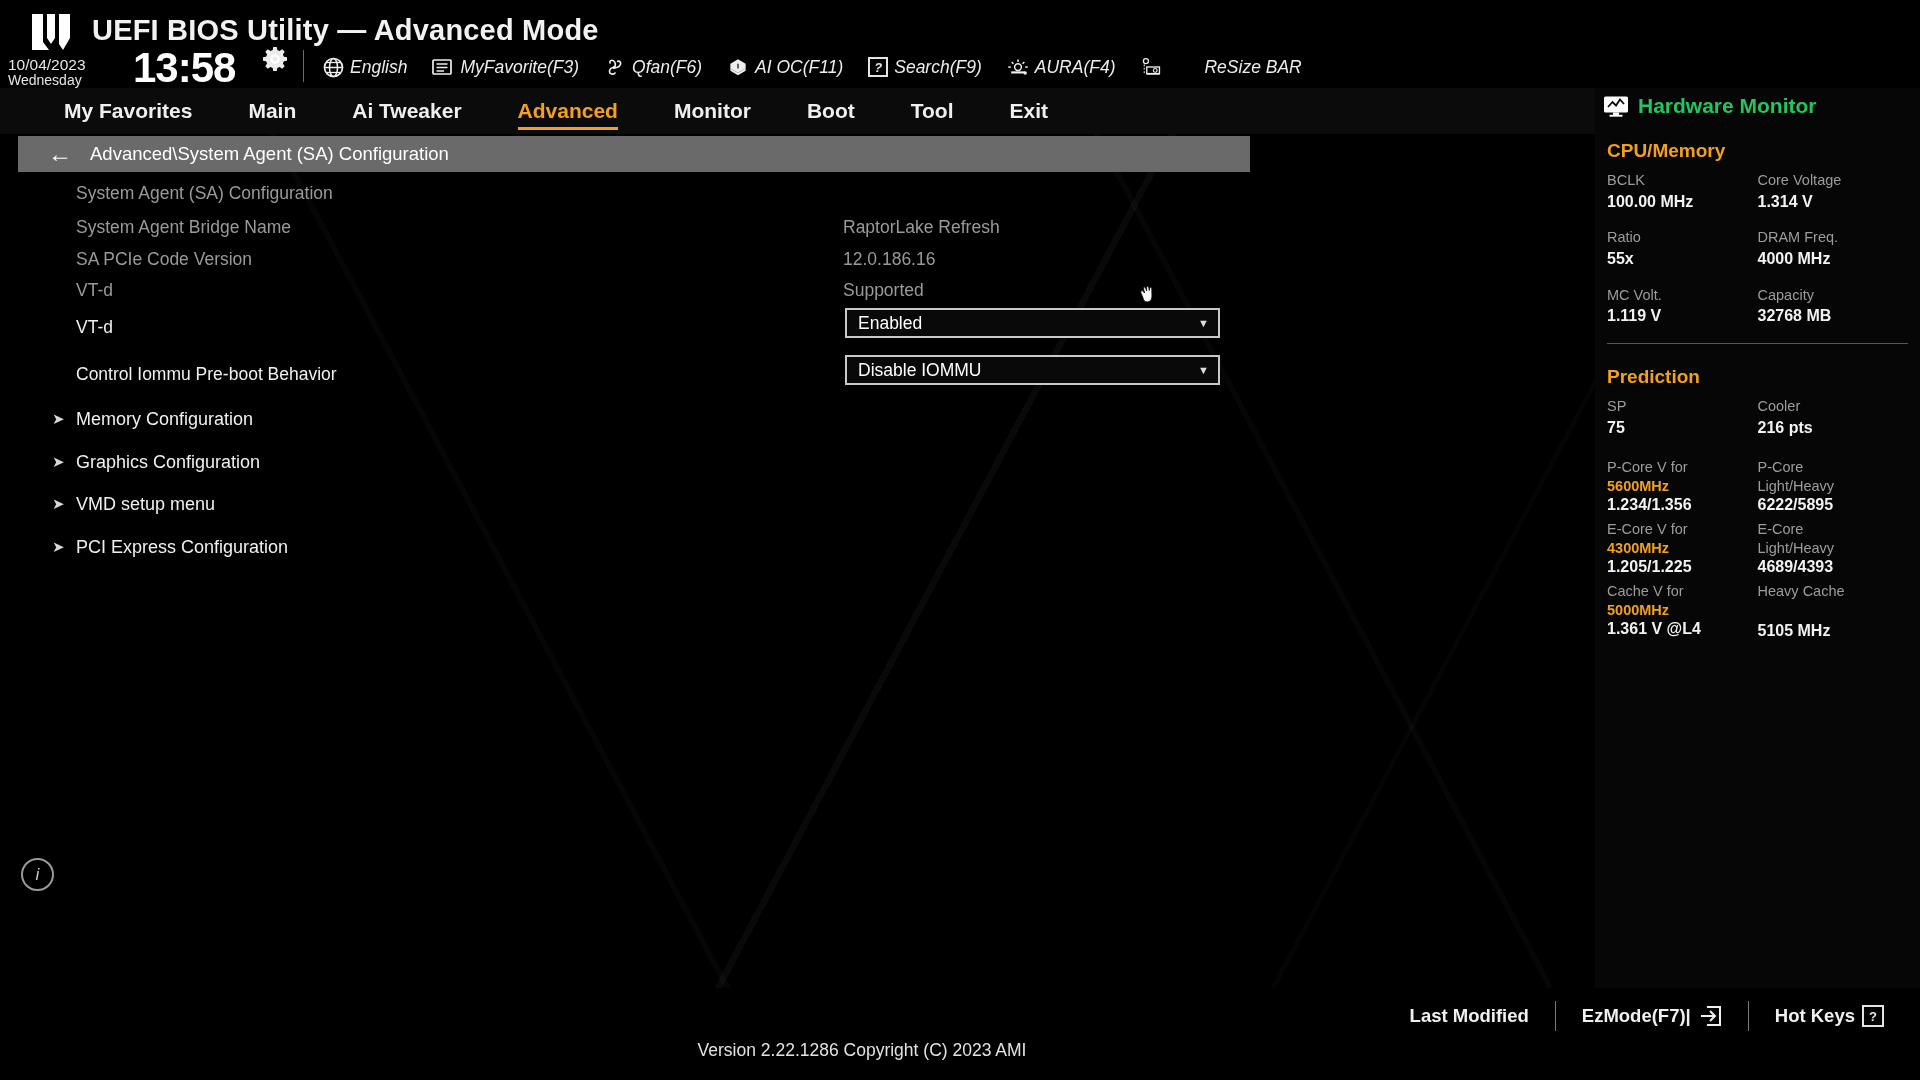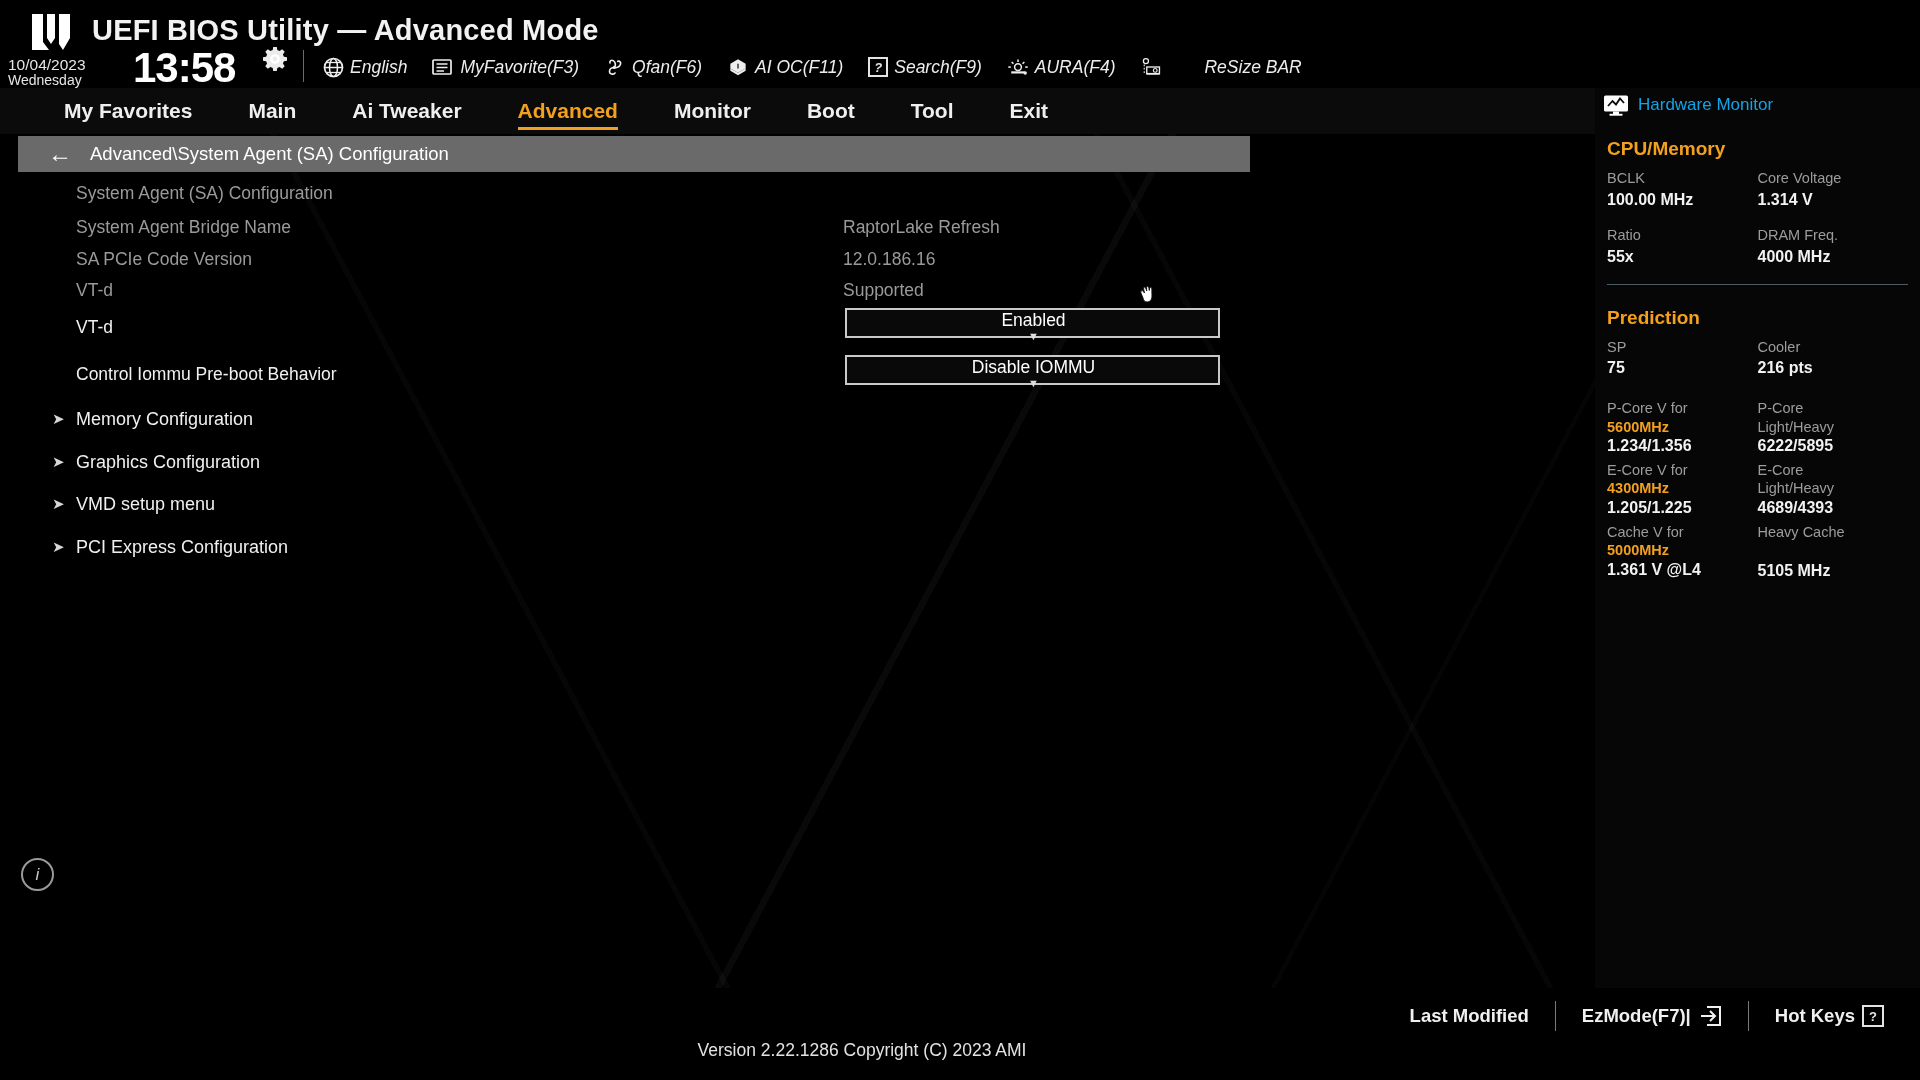--- a/index.html
+++ b/index.html
@@ -80,40 +80,40 @@
   .row { position:absolute; left:0; width:1290px; height:34px; display:flex; align-items:center; }
   .row .label { position:absolute; left:76px; font-size:17.5px; white-space:nowrap; }
   .row .value { position:absolute; left:843px; font-size:17.5px; white-space:nowrap; }
   .row.dim .label, .row.dim .value { color:#9a9a9a; }
   .row.lit .label { color:#f0f0f0; }
 
   .dropdown {
     position:absolute; left:845px; top:-2px; width:375px; height:30px;
     border:2px solid #c9c9c9; background:#090909;
     display:flex; align-items:center; justify-content:space-between;
-    padding:0 9px 0 11px; cursor:pointer;flex-direction:column;
+    padding:0 9px 0 11px; cursor:pointer;
   }
   .dropdown .dv { font-size:17.5px; color:#fff; }
   .dropdown .caret { font-size:11px; color:#ddd; line-height:1; }
 
   .submenu { position:absolute; left:0; width:1290px; height:42px; display:flex; align-items:center; cursor:pointer; }
   .submenu .tri { position:absolute; left:52px; font-size:15px; color:#d8d8d8; }
   .submenu .smlabel { position:absolute; left:76px; font-size:18px; color:#f0f0f0; }
 
   .info-btn {
     position:absolute; left:21px; top:686px; width:33px; height:33px;
     border:2px solid #9a9a9a; border-radius:50%;
     display:flex; align-items:center; justify-content:center;
     font-size:17px; font-style:italic; color:#c8c8c8; cursor:pointer;
   }
 
   
   .sidebar { position:absolute; left:1595px; top:88px; width:325px; height:900px; background:#060606; }
   .hm-head { display:flex; align-items:center; gap:9px; padding:6px 0 0 8px; }
-  .hm-head .hm-t { font-size:17px; font-weight:normal; color:#0ea5e9; }
+  .hm-head .hm-t { font-size:21px; font-weight:bold; color:#22c55e; }
   .sec-title { color:#f2a01e; font-size:19px; font-weight:bold; margin:22px 0 9px 12px; }
   .pairs { padding:0 12px; }
   .pairrow { display:flex; margin-bottom:16px; }
   .cell { width:50%; }
   .ck { font-size:14.5px; color:#9c9c9c; line-height:1.28; }
   .ck.amber { color:#f2a01e; font-weight:bold; }
   .cv { font-size:16px; color:#f2f2f2; font-weight:bold; line-height:1.3; margin-top:2px; }
   .divider { height:1px; background:#4c5a62; margin:12px 12px 0 12px; }
   .tight .pairrow { margin-bottom:4px; }
   .tight .cv { margin-top:0; }
@@ -342,20 +342,30 @@
         </div>
       </div>
       <div class="pairrow">
         <div class="cell">
           <div class="ck">Ratio</div>
           <div class="cv">55x</div>
         </div>
         <div class="cell">
           <div class="ck">DRAM Freq.</div>
           <div class="cv">4000 MHz</div>
+        </div>
+      </div>
+      <div class="pairrow">
+        <div class="cell">
+          <div class="ck">MC Volt.</div>
+          <div class="cv">1.119 V</div>
+        </div>
+        <div class="cell">
+          <div class="ck">Capacity</div>
+          <div class="cv">32768 MB</div>
         </div>
       </div>
     </div>
 
     <div class="divider"></div>
 
     <div class="sec-title">Prediction</div>
 
     <div class="pairs">
       <div class="pairrow" style="margin-bottom:20px;">

